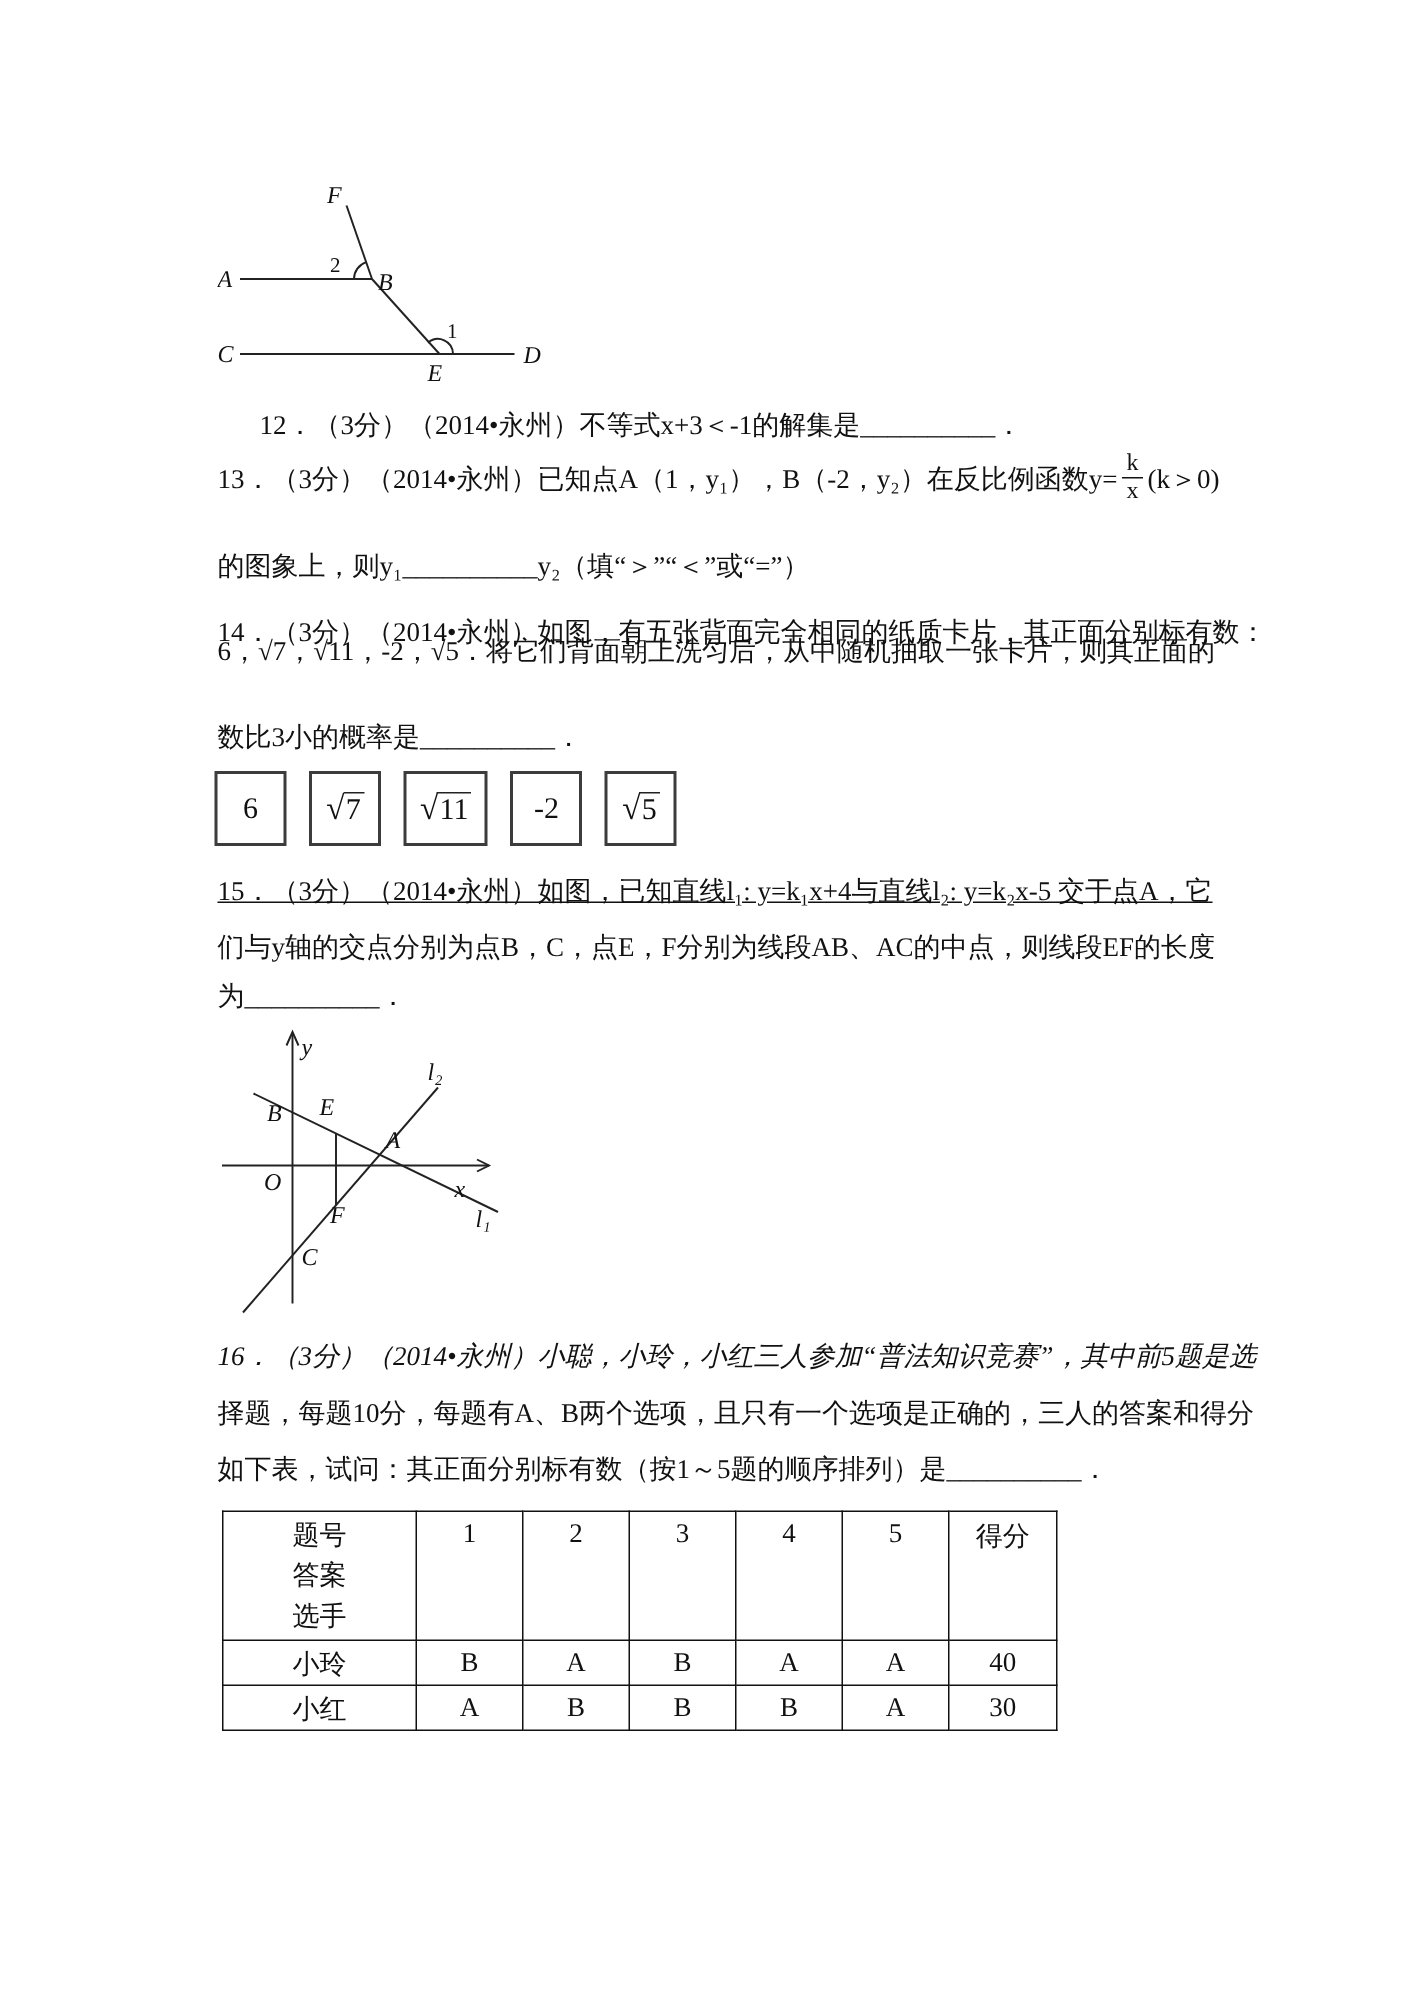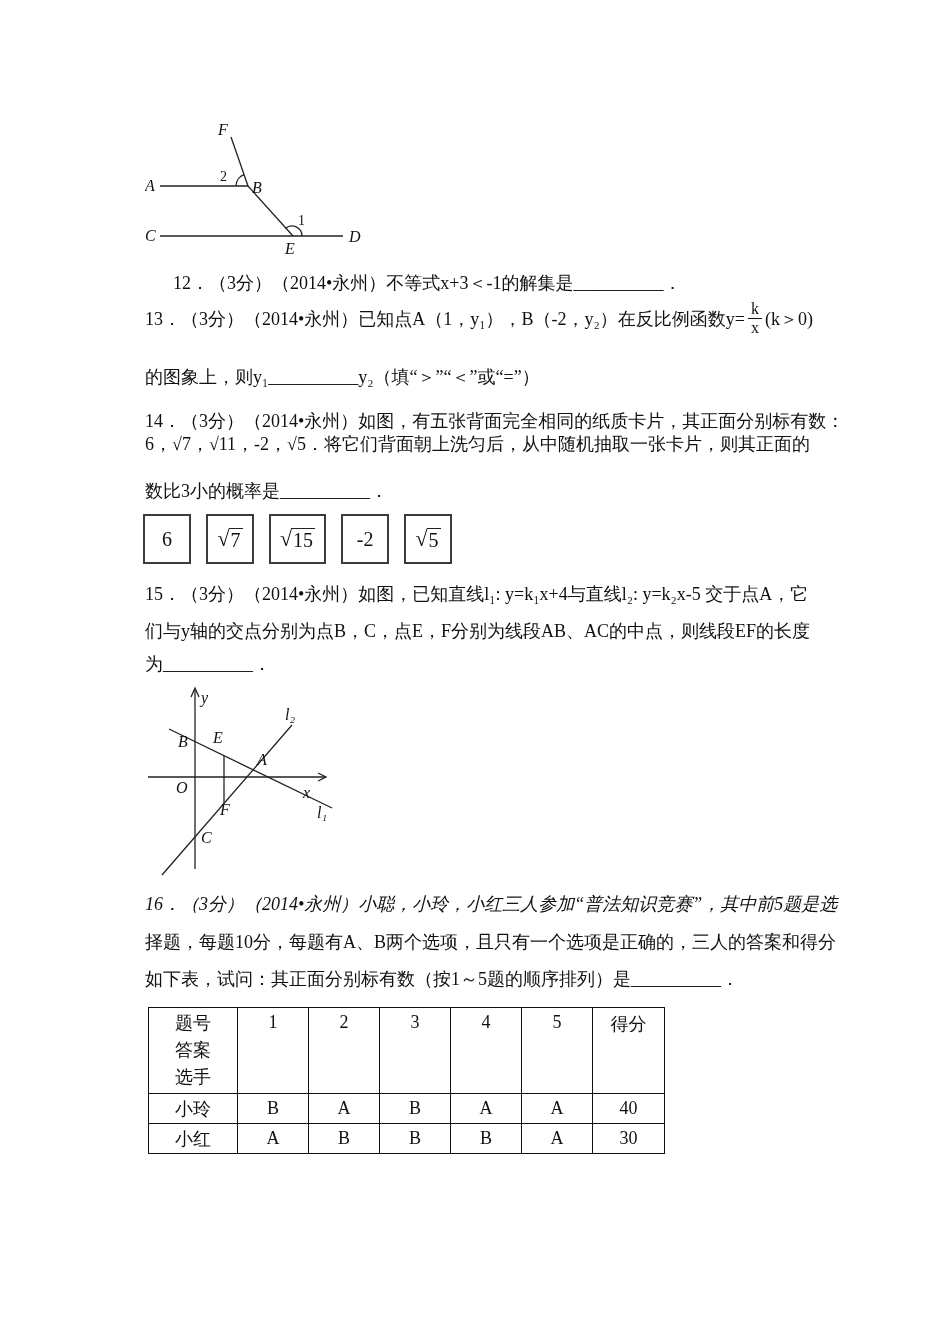--- a/index.html
+++ b/index.html
@@ -37,21 +37,21 @@
   }
   .card .rad { font-size:22px; margin-right:-1px; }
   .card .radicand { border-top:1.6px solid #222; padding:0 2px; line-height:1.1; }
 
   table.score-table {
     position:absolute; left:148px; top:1007px;
     border-collapse:collapse; font-size:18px; text-align:center;
     font-family:"Liberation Serif","DejaVu Serif",serif;
   }
   table.score-table td { border:1px solid #111; }
-  td.corner { width:89px; padding:2px 0; }
+  td.corner { width:129px; padding:2px 0; }
   td.corner div { line-height:27px; }
   td.chead { width:71px; vertical-align:top; padding-top:4px; }
   td.chead-score { width:72px; vertical-align:top; padding-top:4px; }
   tr.data-row td { height:30px; }
 </style>
 </head>
 <body>
 
 <div class="page">
 
@@ -78,45 +78,45 @@
     <span>13．（3分）（2014•永州）已知点A（1，y₁），B（-2，y₂）在反比例函数y=</span>
     <span class="frac">
       <span class="num">k</span>
       <span class="den">x</span>
     </span>
     <span> (k＞0)</span>
   </div>
   <div class="line" style="top:366px;">的图象上，则y₁__________y₂（填“＞”“＜”或“=”）</div>
 
   <div class="line" style="top:410px;">14．（3分）（2014•永州）如图，有五张背面完全相同的纸质卡片，其正面分别标有数：</div>
-  <div class="line" style="top:433px;">6，√7，√11，-2，√5．将它们背面朝上洗匀后，从中随机抽取一张卡片，则其正面的</div>
+  <div class="line" style="top:423px;">6，√7，√11，-2，√5．将它们背面朝上洗匀后，从中随机抽取一张卡片，则其正面的</div>
   <div class="line" style="top:480px;">数比3小的概率是__________．</div>
 
   <div class="cards">
     <div class="card">
       <span>6</span>
     </div>
     <div class="card">
       <span class="rad">√</span>
         <span class="radicand">7</span>
     </div>
     <div class="card">
       <span class="rad">√</span>
-        <span class="radicand">15</span>
+        <span class="radicand">11</span>
     </div>
     <div class="card">
       <span>-2</span>
     </div>
     <div class="card">
       <span class="rad">√</span>
         <span class="radicand">5</span>
     </div>
   </div>
 
-  <div class="line" style="top:583px;">15．（3分）（2014•永州）如图，已知直线l₁: y=k₁x+4与直线l₂: y=k₂x-5 交于点A，它</div>
+  <div class="line" style="top:583px;text-decoration:underline;">15．（3分）（2014•永州）如图，已知直线l₁: y=k₁x+4与直线l₂: y=k₂x-5 交于点A，它</div>
   <div class="line" style="top:590px;margin-top:30px;">们与y轴的交点分别为点B，C，点E，F分别为线段AB、AC的中点，则线段EF的长度</div>
   <div class="line" style="top:653px;">为__________．</div>
 
   <svg class="fig" style="left:145px; top:683px;" width="210" height="200" viewBox="0 0 210 200">
     <line x1="50" y1="6" x2="50" y2="186"></line>
     <path d="M 46 14 L 50 5 L 54 14"></path>
     <line x1="3" y1="94" x2="181" y2="94"></line>
     <path d="M 173 90 L 181 94 L 173 98"></path>
     <line x1="24" y1="46" x2="187" y2="125"></line>
     <line x1="17" y1="192" x2="147" y2="42"></line>

